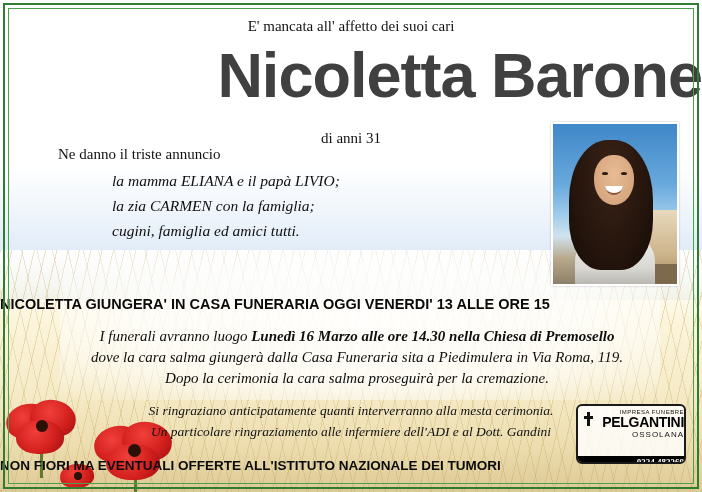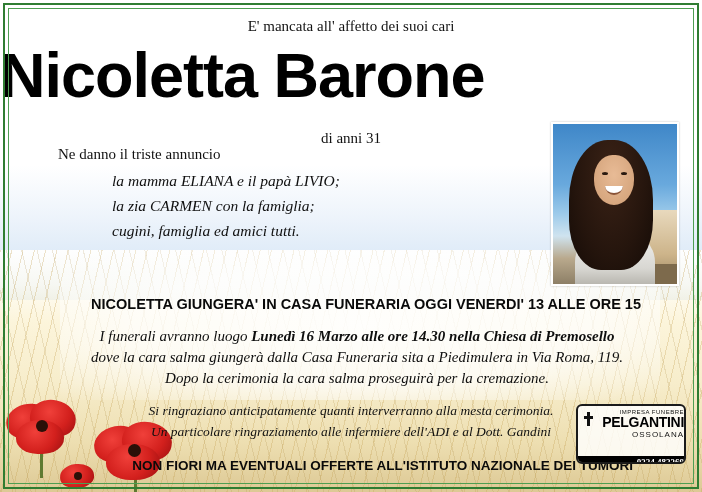--- a/index.html
+++ b/index.html
@@ -137,26 +137,26 @@
     font-size: 15px;
     font-family: "Liberation Serif", serif;
     color: #121212;
     z-index: 10;
   }
   .deceased-name {
     position: absolute;
     left: 0;
     top: 42px;
     width: 702px;
-    text-align: left;
+    text-align: right;
     font-family: "Liberation Sans", sans-serif;
     font-weight: bold;
     font-size: 63px;
     letter-spacing: -1px;
-    color: #000000;
+    color: #404040;
     z-index: 10;
     line-height: 1.05;
   }
   .age {
     position: absolute;
     left: 0;
     top: 130px;
     width: 702px;
     text-align: center;
     font-size: 15px;
@@ -266,21 +266,21 @@
     color: #101010;
     white-space: nowrap;
   }
 
   
   .home-line {
     position: absolute;
     left: 0;
     top: 296px;
     width: 641px;
-    text-align: right;
+    text-align: left;
     font-family: "Liberation Sans", sans-serif;
     font-weight: bold;
     font-size: 14.5px;
     color: #0a0a0a;
     z-index: 10;
   }
 
   
   .ceremony {
     position: absolute;
@@ -309,21 +309,21 @@
     font-size: 13.5px;
     line-height: 21px;
     color: #101010;
   }
 
   .flowers-line {
     position: absolute;
     left: 0;
     top: 458px;
     width: 633px;
-    text-align: right;
+    text-align: left;
     font-family: "Liberation Sans", sans-serif;
     font-weight: bold;
     font-size: 13.5px;
     color: #0a0a0a;
     z-index: 10;
   }
 
   
   .stamp {
     position: absolute;

